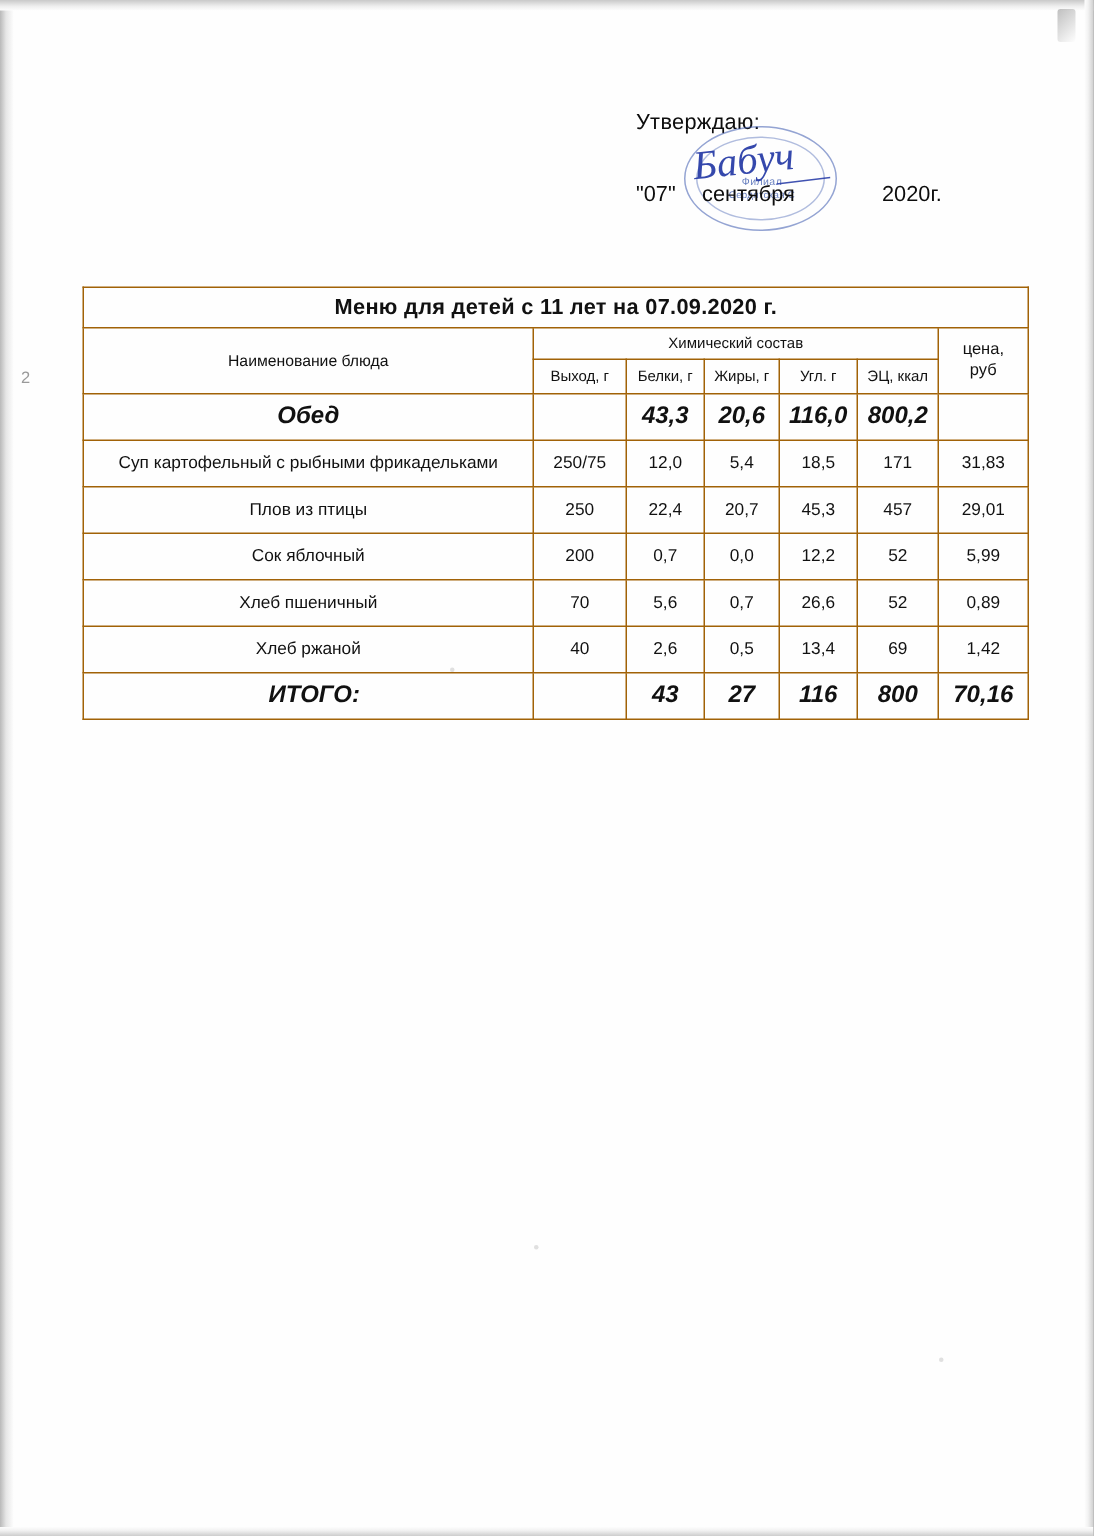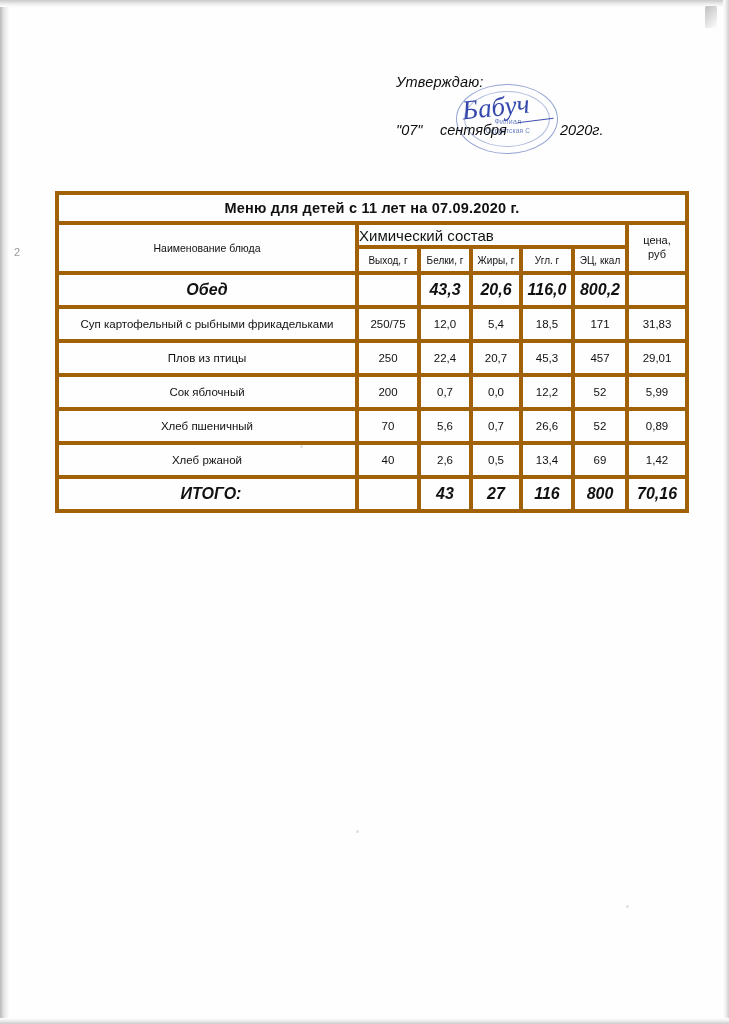--- a/index.html
+++ b/index.html
@@ -49,24 +49,23 @@
     top: 6px;
     width: 12px;
     height: 22px;
     background: linear-gradient(135deg, rgba(140,140,140,.55), rgba(255,255,255,0));
     border-radius: 2px;
   }
 
   
   .approval {
     position: absolute;
-    left: 396px;
+    left: 424px;
     top: 74px;
     width: 300px;
-    font-style: italic;
   }
   .approval-title {
     font-size: 14.5px;
     color: #0d0d0d;
     letter-spacing: .2px;
   }
   .date-line {
     margin-top: 32px;
     display: flex;
     align-items: baseline;
@@ -152,35 +151,35 @@
     left: 55px;
     top: 191px;
     width: 600px;
   }
   table.menu {
     border-collapse: collapse;
     width: 100%;
     table-layout: fixed;
   }
   table.menu th, table.menu td {
-    border: 4px solid #a16207;
+    border: 1px solid #a16207;
     color: #111;
     padding: 0;
   }
   .title-row td {
     height: 26px;
     text-align: center;
     font-weight: bold;
     font-size: 14.5px;
     letter-spacing: .2px;
   }
   .hdr-chem {
     height: 20px;
-    text-align: left;
-    font-size: 15px;
+    text-align: center;
+    font-size: 10px;
     font-weight: normal;
   }
   .hdr-dish {
     text-align: center;
     font-size: 10.5px;
     font-weight: normal;
     vertical-align: middle;
   }
   .hdr-price {
     text-align: center;

